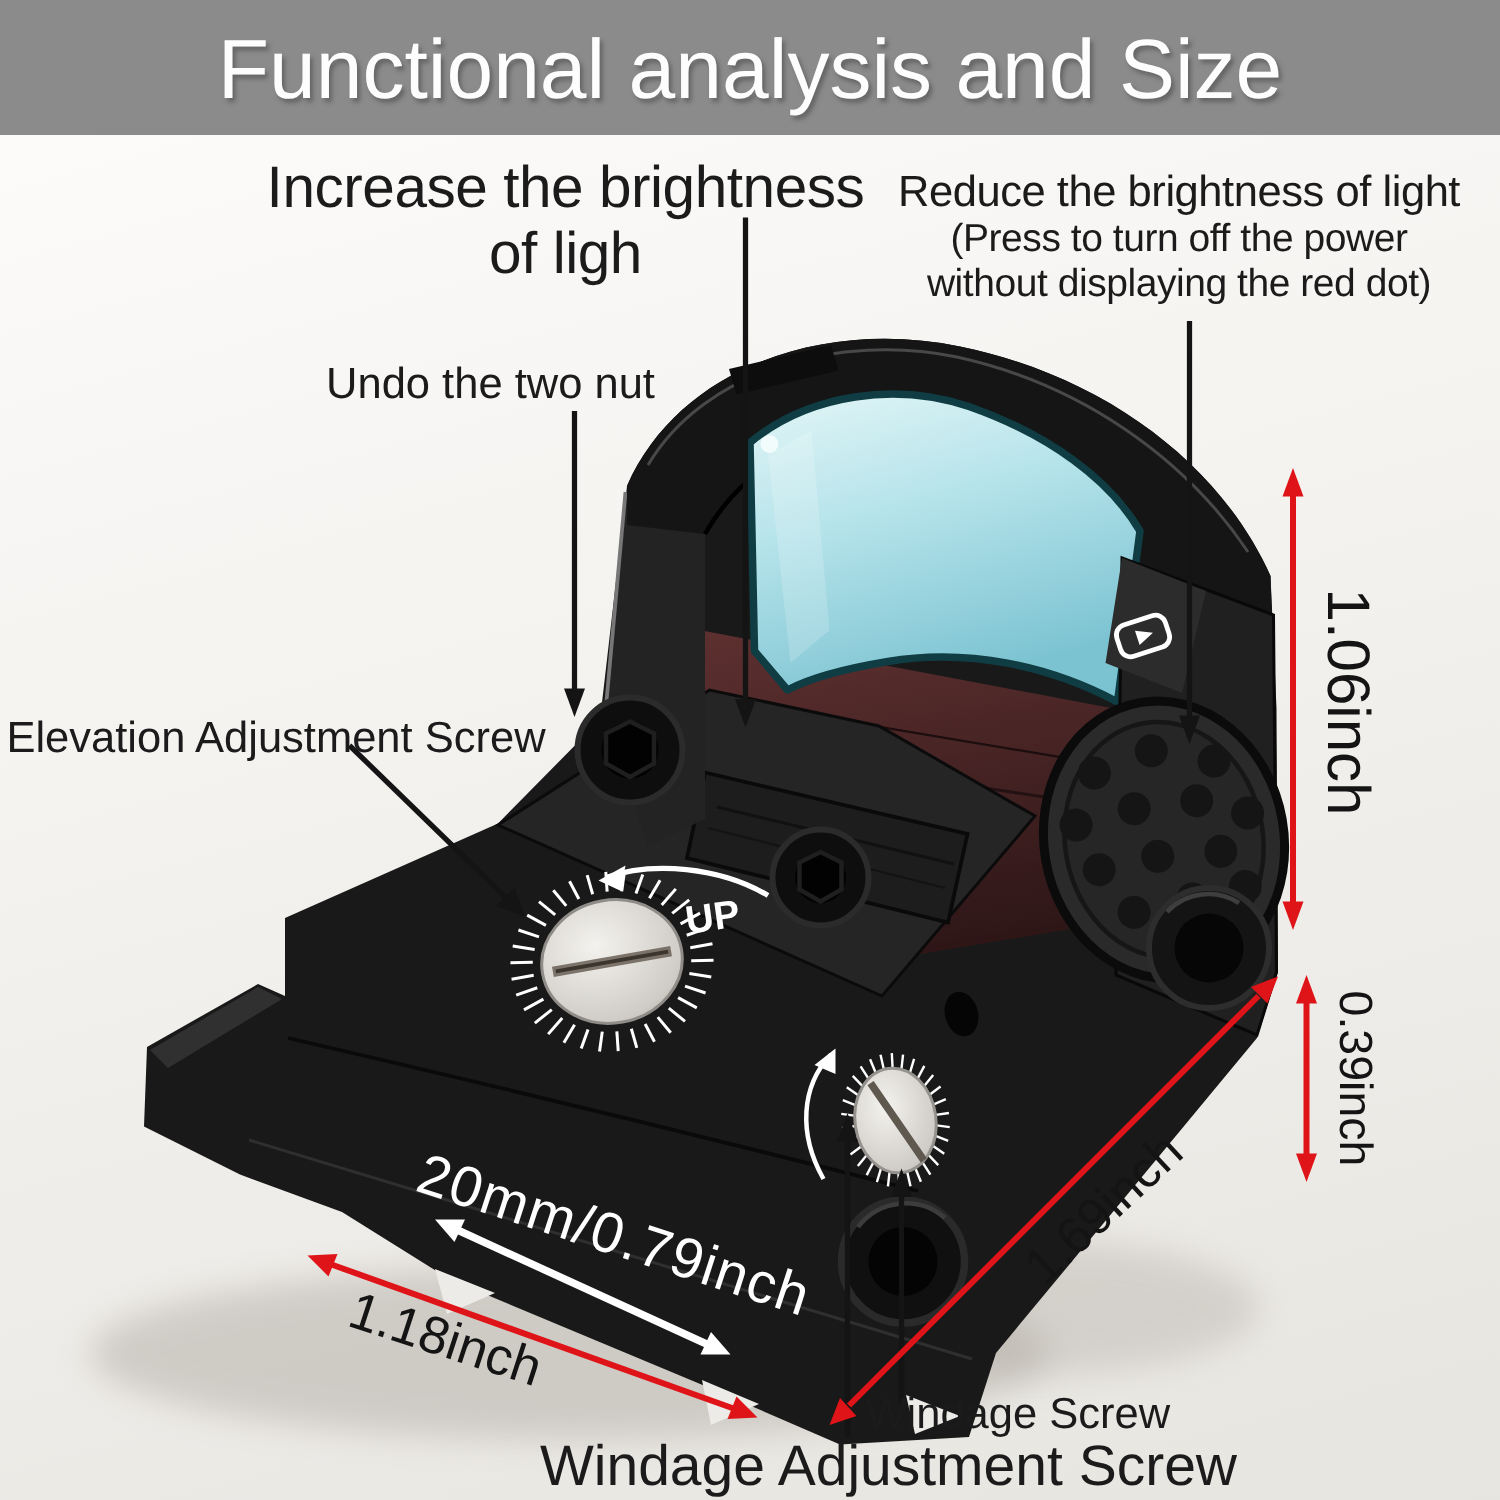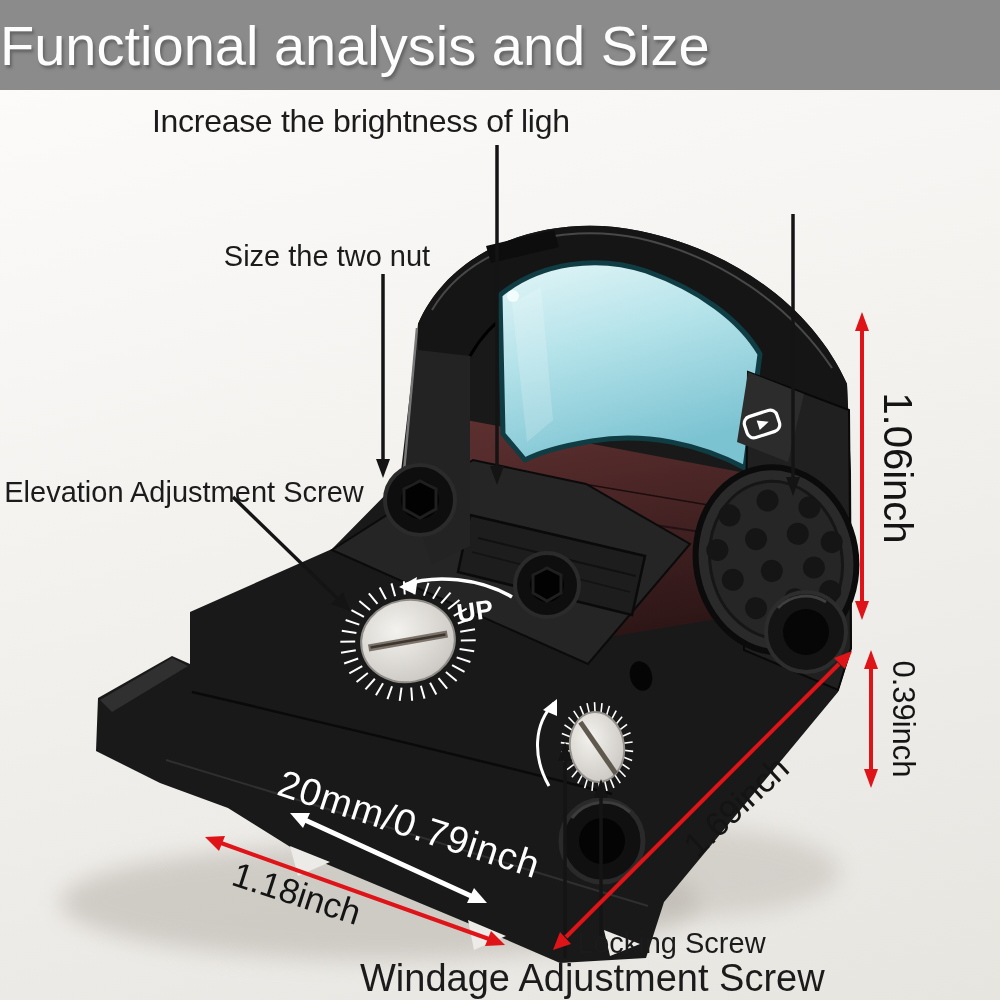--- a/index.html
+++ b/index.html
@@ -3,29 +3,29 @@
 <meta charset="utf-8">
 <style>
   html,body{margin:0;padding:0;}
   .stage{
     position:relative;width:1000px;height:1000px;overflow:hidden;
     background:linear-gradient(165deg,#fcfbfa 6%,#f4f2ef 45%,#e7e5e0 100%);
     font-family:"Liberation Sans", sans-serif;
   }
   .banner{
     position:absolute;left:0;top:0;width:1000px;height:90px;
-    background:#8b8b8b;display:flex;align-items:center;
+    background:#8b8b8b;display:flex;align-items:center;justify-content:center;
   }
   .banner span{
     color:#fdfdfd;font-size:56px;letter-spacing:0px;
     text-shadow:2px 3px 3px rgba(70,70,70,.55);white-space:nowrap;
   }
   .scene{position:absolute;left:0;top:0;width:1000px;height:1000px;}
   .label{position:absolute;color:#1b1b1b;line-height:1.12;}
-  .lbl-increase{left:152px;top:104px;width:420px;font-size:32px;letter-spacing:-0.3px;}
+  .lbl-increase{left:167px;top:104px;width:420px;text-align:center;font-size:39px;letter-spacing:-0.3px;}
   .lbl-reduce{left:582px;top:112px;width:408px;text-align:center;}
   .lbl-reduce .l1{font-size:29px;letter-spacing:-0.3px;}
   .lbl-reduce .l2{font-size:26px;letter-spacing:-0.3px;}
   .lbl-undo{left:182px;top:240px;width:290px;text-align:center;font-size:29px;}
   .lbl-elevation{left:4px;top:452px;width:360px;text-align:center;font-size:29px;margin-top:24px;}
   .lbl-locking{left:577px;top:927px;font-size:29px;white-space:nowrap;}
   .lbl-windage{left:360px;top:957px;font-size:38px;white-space:nowrap;}
   .dim{position:absolute;color:#141414;white-space:nowrap;}
   .dim-118{left:240px;top:854px;font-size:35px;transform:rotate(18deg);transform-origin:0 0;}
   .dim-169{left:676px;top:836px;font-size:34px;transform:rotate(-43deg);transform-origin:0 0;}
@@ -319,24 +319,29 @@
 
     <g stroke="#ffffff" stroke-width="5" fill="#ffffff">
       <line x1="305" y1="820" x2="471" y2="896"></line>
       <path d="M290,813 L303,828 L310,813 Z" stroke="none"></path>
       <path d="M487,903 L467,903 L474,888 Z" stroke="none"></path>
     </g>
   </svg>
 
   <div class="label lbl-increase">Increase the brightness of ligh</div>
 
-
-  <div class="label lbl-undo">Size the two nut</div>
+  <div class="label lbl-reduce">
+    <div class="l1">Reduce the brightness of light</div>
+    <div class="l2">(Press to turn off the power</div>
+    <div class="l2">without displaying the red dot)</div>
+  </div>
+
+  <div class="label lbl-undo">Undo the two nut</div>
   <div class="label lbl-elevation">Elevation Adjustment Screw</div>
-  <div class="label lbl-locking">Locking Screw</div>
+  <div class="label lbl-locking">Windage Screw</div>
   <div class="label lbl-windage">Windage Adjustment Screw</div>
 
   <div class="dim dim-106">1.06inch</div>
   <div class="dim dim-039">0.39inch</div>
   <div class="dim dim-169">1.69inch</div>
   <div class="dim dim-118">1.18inch</div>
   <div class="dim dim-rail">20mm/0.79inch</div>
 
   <div class="lbl-up">UP</div>
 </div>

